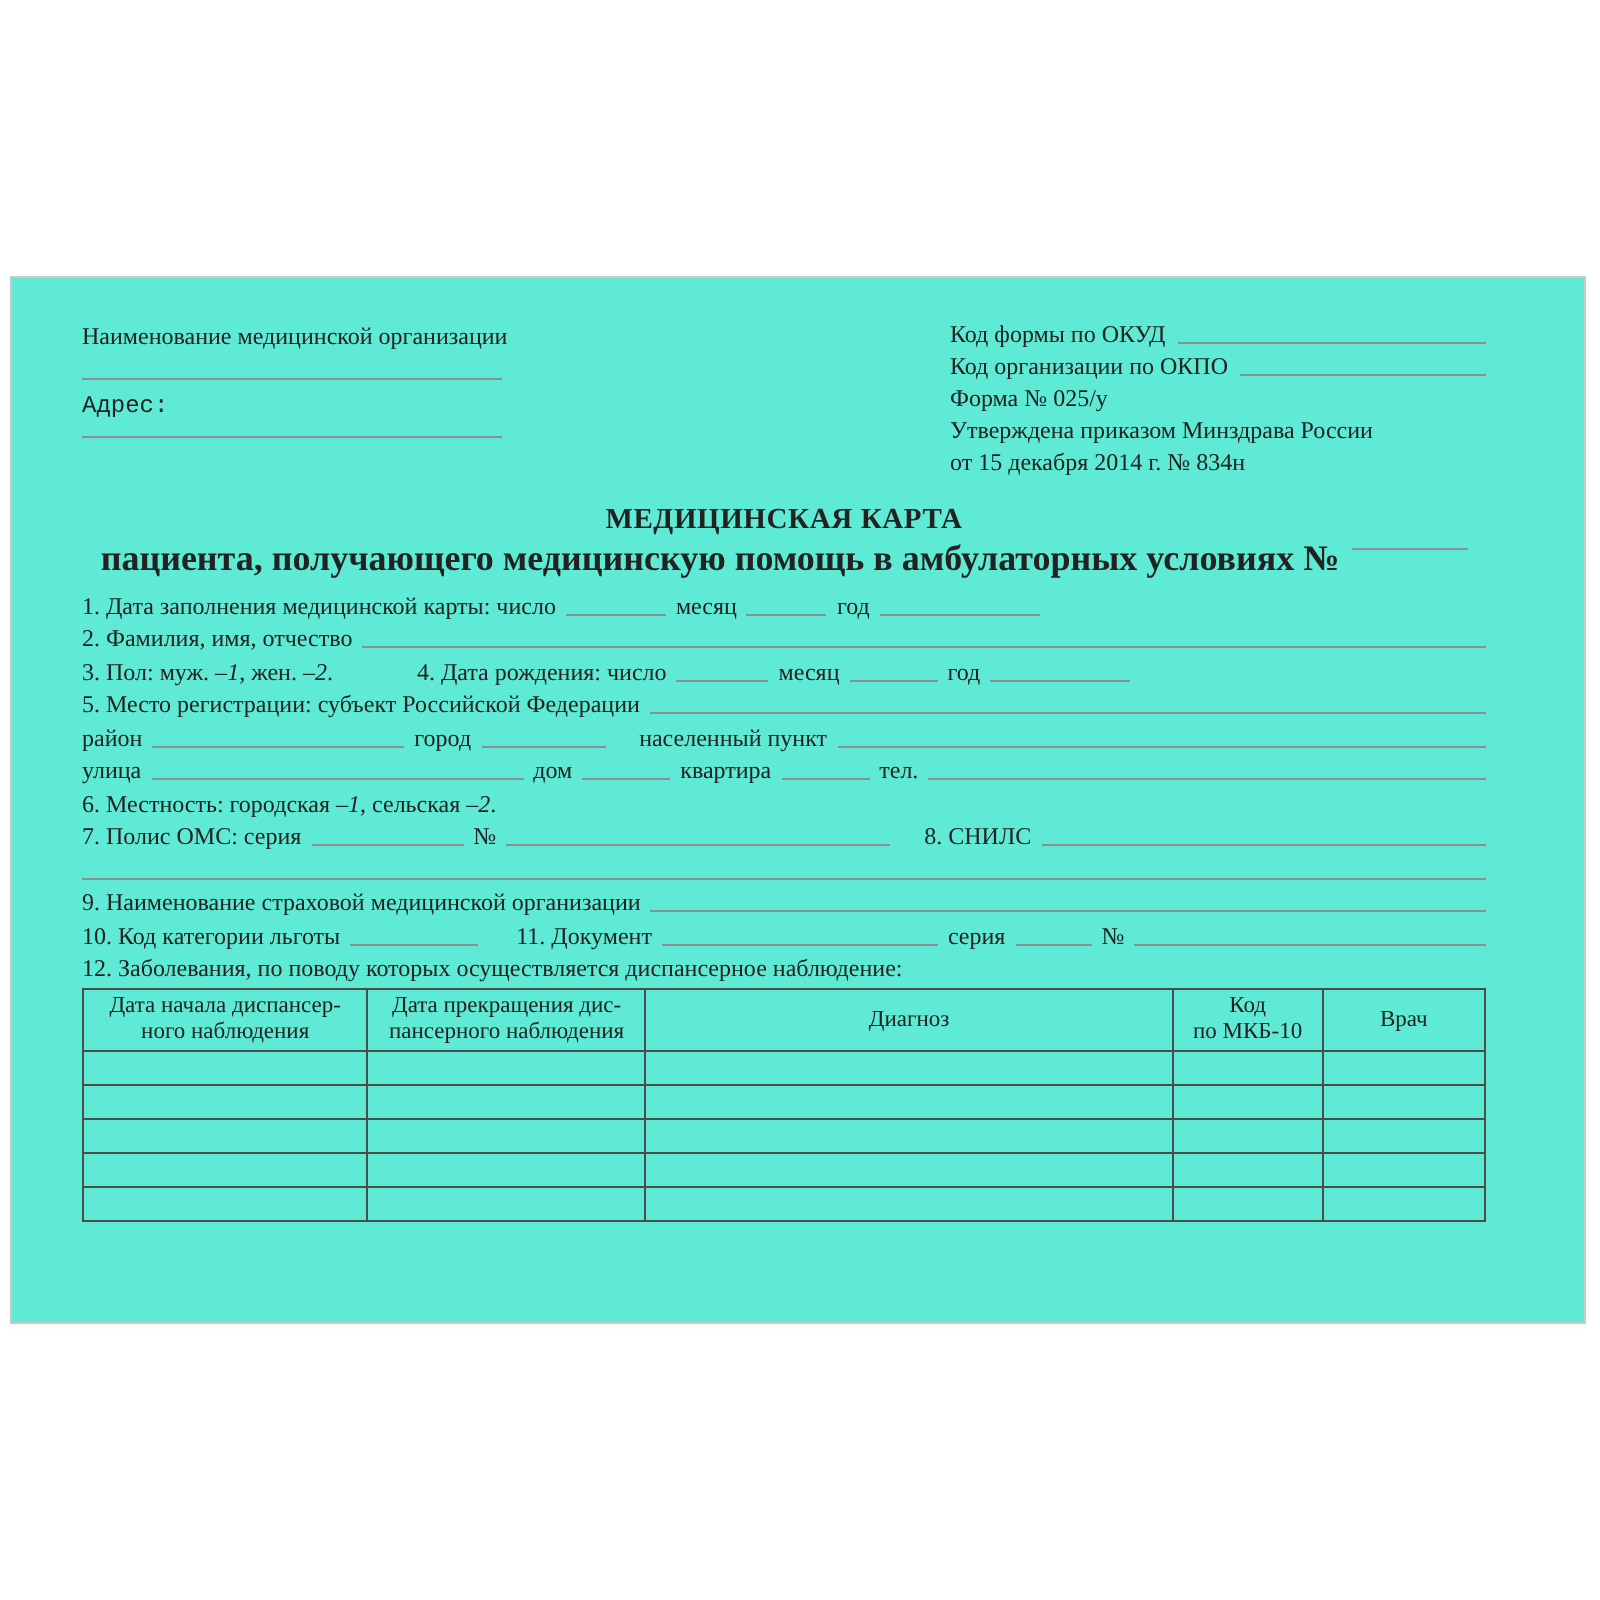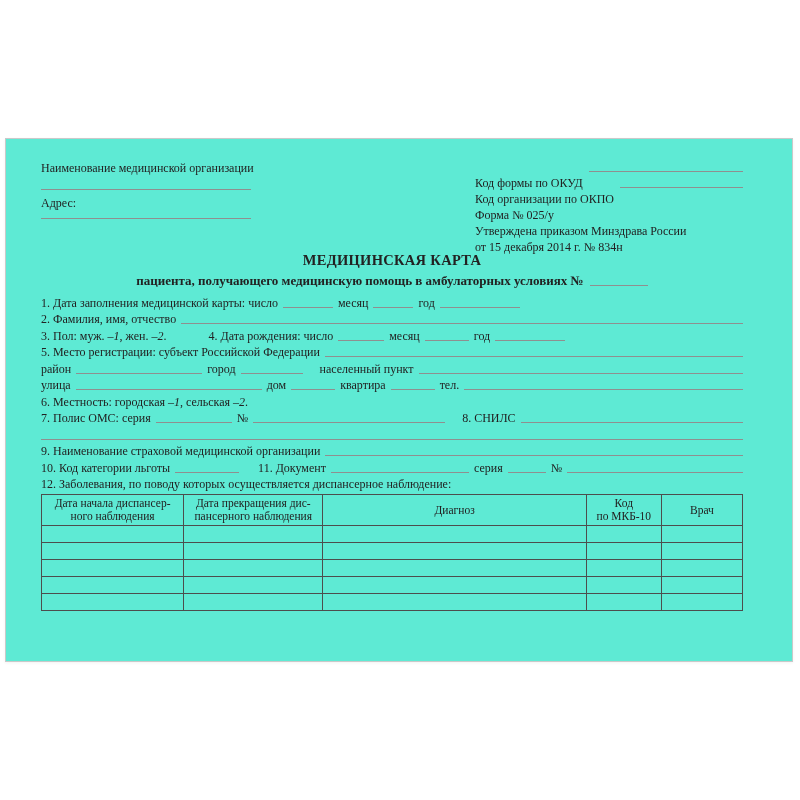--- a/index.html
+++ b/index.html
@@ -17,42 +17,42 @@
   .paper{
     position:absolute;left:5px;top:138px;width:786px;height:522px;
     background:#5eead4;border:1px solid var(--pborder);
     box-shadow:0 1px 3px rgba(0,0,0,0.05);
   }
   
   .header-row{position:absolute;left:35px;top:20px;right:49px;height:92px;}
   .header-left{position:absolute;left:0;top:0;width:212px;height:84px;font-size:12px;}
   .hl-label{position:absolute;left:0;white-space:nowrap;line-height:14px;}
   .hl-label.org{top:2px;}
-  .hl-label.addr{top:37px;}
+  .hl-label.addr{top:37px;font-family:Liberation Mono, monospace;}
   .hl-line{position:absolute;left:0;width:210px;border-bottom:1px solid var(--uline);height:0;}
   .hl-line.l1{top:30px;}
   .hl-line.l2{top:59px;}
   .header-right{position:absolute;right:0;top:0;width:268px;font-size:12px;}
   .hr-line{display:flex;height:16px;line-height:15px;white-space:nowrap;}
   .hr-u{flex:1;border-bottom:1px solid var(--uline);height:12px;margin-left:6px;}
   
   .title{
     position:absolute;left:35px;right:49px;top:113px;text-align:center;
     font-weight:bold;font-size:14.5px;letter-spacing:0.3px;line-height:17px;
   }
   .subtitle{
     position:absolute;left:35px;right:49px;top:132px;height:18px;
-    display:flex;justify-content:center;align-items:flex-end;
-    font-weight:bold;font-size:13px;line-height:17px;white-space:nowrap;
+    display:flex;justify-content:center;align-items:flex-start;
+    font-weight:bold;font-size:18px;line-height:17px;white-space:nowrap;
   }
   .sub-blank{width:58px;border-bottom:1px solid var(--uline);height:3px;margin:0 0 3px 6px;}
   
   .body-lines{position:absolute;left:35px;top:155px;right:49px;font-size:12px;}
   .fline{display:flex;align-items:flex-end;height:16.5px;white-space:nowrap;}
-  .seg-t{line-height:16px;margin-top:16px;}
+  .seg-t{line-height:16px;}
   .seg-u{border-bottom:1px solid var(--uline);height:3px;margin:0 5px 3px 5px;}
   .seg-u.first{margin-left:0;}
   .seg-u.fill{flex:1;margin-right:0;}
   .seg-g{height:1px;}
   
   table.disp{
     position:absolute;left:35px;top:355px;width:702px;
     border-collapse:collapse;table-layout:fixed;
     border:1.5px solid var(--tborder);
   }

